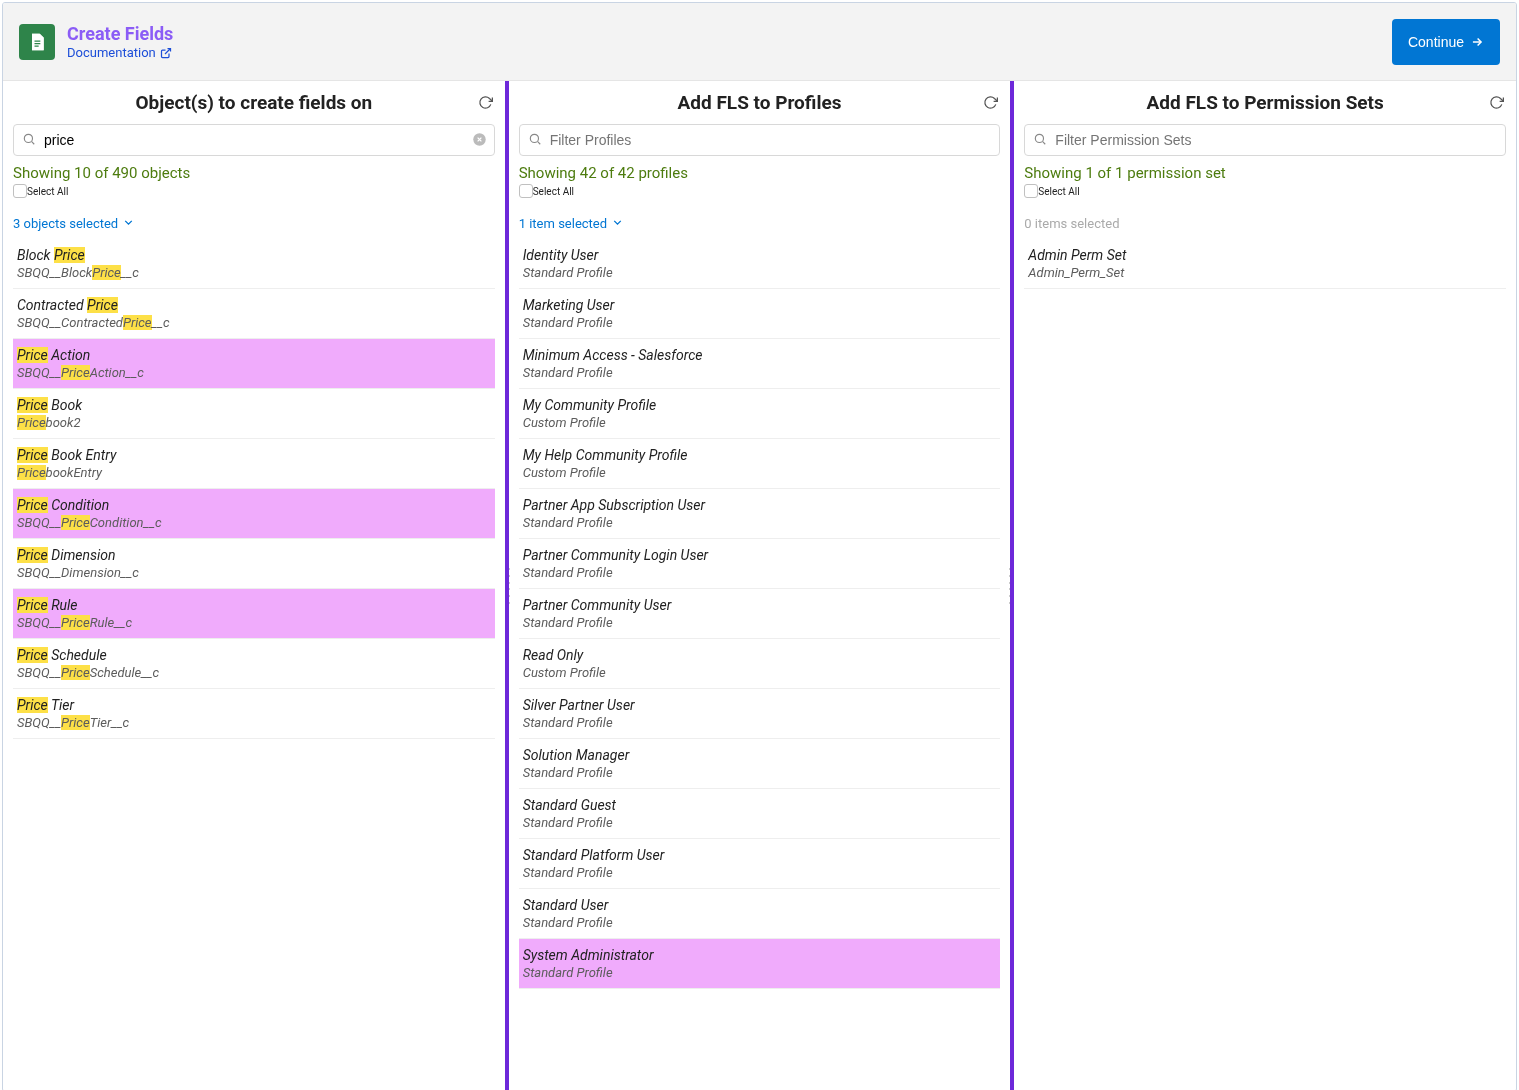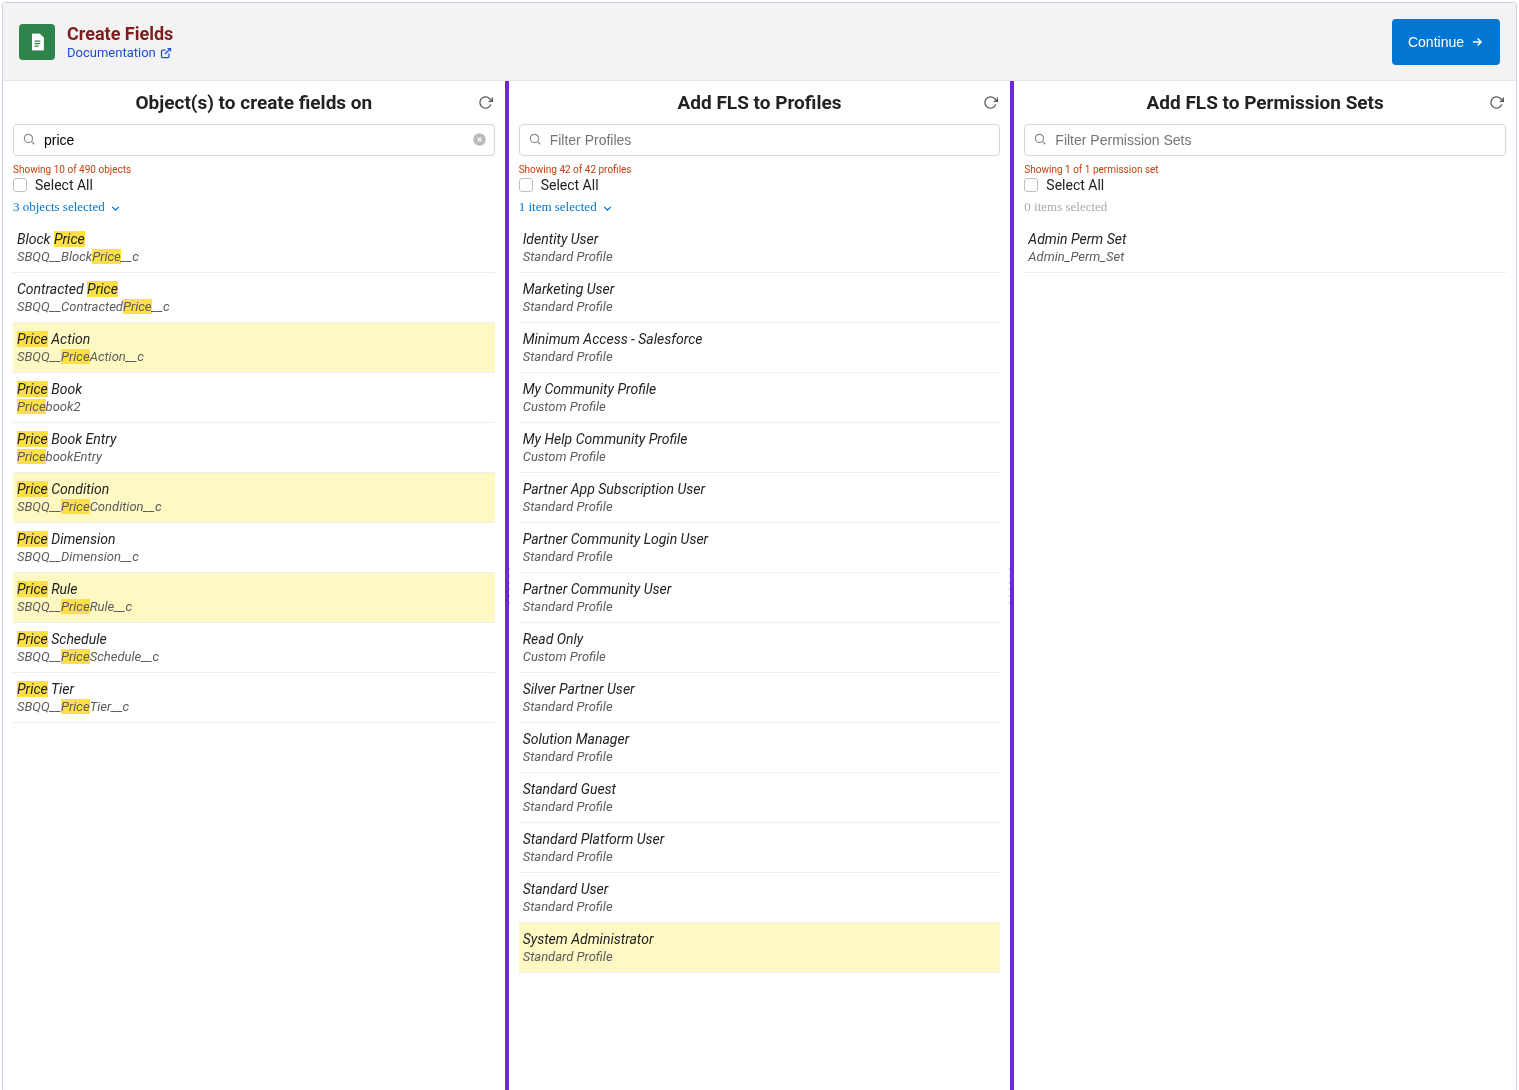--- a/index.html
+++ b/index.html
@@ -25,21 +25,21 @@
   border-bottom: 1px solid #e5e5e5;
 }
 .header-left { display: flex; align-items: center; gap: 12px; }
 .app-icon {
   width: 36px; height: 36px;
   background: #2e844a;
   border-radius: 4px;
   display: flex; align-items: center; justify-content: center;
   color: #fff;
 }
-.header-title { font-size: 18px; font-weight: 700; color: #7f1d1d; }
+.header-title { font-size: 18px; font-weight: 700; color: #8b5cf6; }
 .doc-link { color: #1d4ed8; font-size: 13px; text-decoration: none; display: inline-flex; align-items: center; gap: 4px; }
 .continue-btn {
   background: #0176d3; color: #fff; border: none; border-radius: 4px;
   padding: 15px 16px; font-size: 14px; cursor: pointer;
   display: inline-flex; align-items: center; gap: 6px;
 }
 .columns { display: flex; height: 1010px; }
 .col {
   flex: 1;
   padding: 10px 10px 0 10px;
@@ -58,37 +58,37 @@
 }
 .search-input {
   width: 100%;
   padding: 7px 28px 7px 30px;
   border: 1px solid #d8d8d8;
   border-radius: 4px;
   font-size: 14px;
 }
 .search-icon { position: absolute; left: 9px; top: 8px; color: #888; }
 .clear-icon { position: absolute; right: 8px; top: 8px; color: #aaa; cursor: pointer; }
-.showing { font-size: 10px; color: #c2410c; margin: 4px 0 2px 0; }
-.select-all { display: flex; align-items: center; gap: 8px; font-size: 14px; margin-bottom: 6px; }
+.showing { font-size: 15px; color: #4d7c0f; margin: 4px 0 2px 0; }
+.select-all { display: flex; align-items: center; font-size: 10px; margin-bottom: 18px; }
 .checkbox {
   width: 14px; height: 14px; border: 1px solid #c0c0c0; border-radius: 3px; background: #fff;
 }
-.selection-info { color: #0176d3; font-size: 13px; display: flex; align-items: flex-end; gap: 4px; margin-bottom: 8px; cursor: pointer; font-family: Liberation Serif, serif; }
+.selection-info { color: #0176d3; font-size: 13px; display: flex; align-items: flex-start; gap: 4px; margin-bottom: 8px; cursor: pointer; }
 .selection-info.muted { color: #aaa; cursor: default; }
 .list { flex: 1; overflow-y: auto; }
 .list::-webkit-scrollbar { width: 14px; }
 .list::-webkit-scrollbar-thumb { background: #c7c7c7; border-radius: 8px; border: 3px solid #fff; }
 .item {
   padding: 8px 4px;
   border-bottom: 1px solid #eee;
   cursor: pointer;
   font-style: italic;
 }
-.item.selected { background: #fef9c3; }
+.item.selected { background: #f0abfc; }
 .item-label { font-size: 14px; color: #222; }
 .item-sub { font-size: 13px; color: #5c5c5c; margin-top: 2px; }
 mark { background: #fde047; color: inherit; padding: 0; }
 svg { display: block; }
 .grip {
   position: absolute;
   top: 50%;
   width: 6px;
   height: 40px;
   transform: translateY(-50%);

